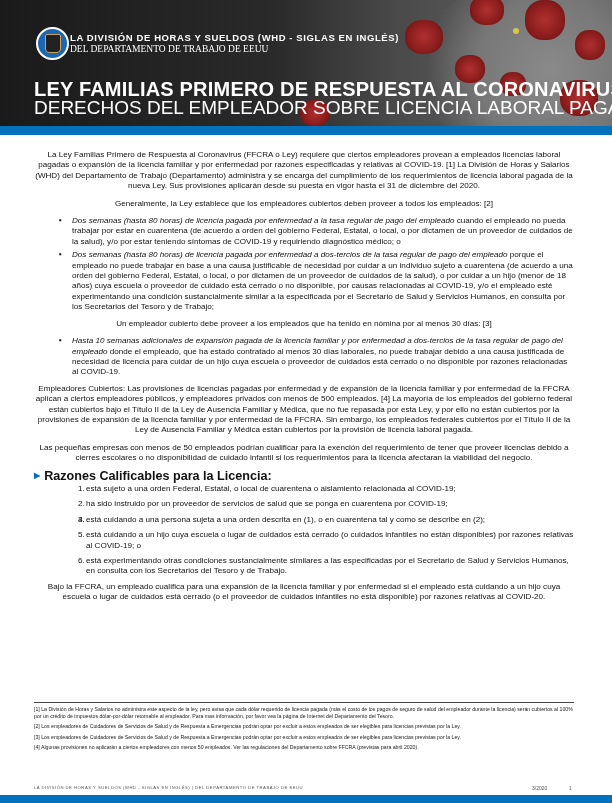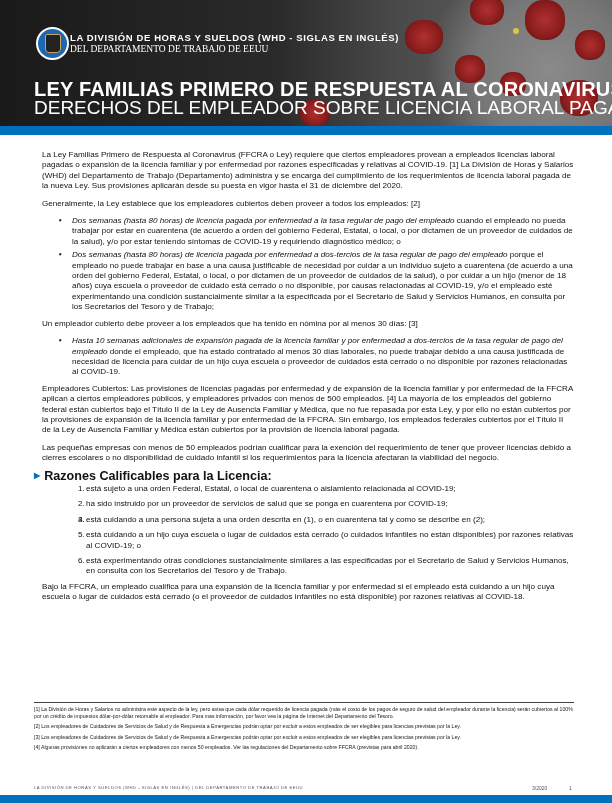--- a/index.html
+++ b/index.html
@@ -10,21 +10,21 @@
   .v1{left:420px;top:-30px;width:260px;height:200px;background:radial-gradient(circle at 50% 50%,#8a8a8a 0%,#777 45%,rgba(90,90,90,0.6) 70%,rgba(60,60,60,0) 75%);}
   .spike{position:absolute;border-radius:45%;background:radial-gradient(circle,#b03030 0%,#8a1c1c 60%,#5a1010 100%);}
   .seal{position:absolute;left:36px;top:27px;width:33px;height:33px;border-radius:50%;background:#1b67b2;border:2px solid #fff;box-sizing:border-box;display:flex;align-items:center;justify-content:center;}
   .seal-inner{width:14px;height:17px;background:#222;border-radius:2px 2px 4px 4px;border:1px solid #c8a060;}
   .agency1{position:absolute;left:70px;top:32px;font-size:9.5px;font-weight:bold;color:#fff;letter-spacing:0.6px;white-space:nowrap;}
   .agency2{position:absolute;left:70px;top:44px;font-size:9.5px;color:#fff;white-space:nowrap;font-family:Liberation Serif, serif;}
   .title1{position:absolute;left:34px;top:78px;font-size:20px;font-weight:bold;color:#fff;white-space:nowrap;letter-spacing:0.2px;}
   .title2{position:absolute;left:34px;top:97px;font-size:19px;color:#fff;white-space:nowrap;font-weight:normal;}
   .bluebar{position:absolute;left:0;top:126px;width:612px;height:9px;background:#0071bc;}
   .content{position:absolute;left:34px;top:150px;width:540px;font-size:8.1px;line-height:10.4px;}
-  p{margin:0 0 7px 8px;}
+  p{margin:0 0 7px 0;text-align:center;}
   ul{margin:0 0 6px 0;padding:0 0 0 38px;list-style:none;}
   ul li{position:relative;margin-bottom:3px;}
   ul li .bul{position:absolute;left:-13px;top:0;}
   em{font-style:italic;}
   .h2{font-size:12.6px;font-weight:bold;margin:6px 0 3px 0;display:flex;align-items:center;}
   .h2 .tri{color:#0071bc;font-size:8px;margin-right:4px;}
   ol{margin:0 0 4px 0;padding:0 0 0 44px;list-style:none;}
   ol li{position:relative;margin-bottom:5px;padding-left:8px;}
   ol li .num{position:absolute;left:0;top:0;}
   .fnrule{position:absolute;left:34px;top:702px;width:540px;border-top:1px solid #444;}
@@ -78,21 +78,21 @@
       <span>Razones Calificables para la Licencia:</span>
     </div>
   <ol>
     <li><span class="num">1.</span><span>está sujeto a una orden Federal, Estatal, o local de cuarentena o aislamiento relacionada al COVID-19;</span></li>
     <li><span class="num">2.</span><span>ha sido instruido por un proveedor de servicios de salud que se ponga en cuarentena por COVID-19;</span></li>
     <li><span class="num">3.</span></li>
     <li><span class="num">4.</span><span>está cuidando a una persona sujeta a una orden descrita en (1), o en cuarentena tal y como se describe en (2);</span></li>
     <li><span class="num">5.</span><span>está cuidando a un hijo cuya escuela o lugar de cuidados está cerrado (o cuidados infantiles no están disponibles) por razones relativas al COVID-19; o</span></li>
     <li><span class="num">6.</span><span>está experimentando otras condiciones sustancialmente similares a las especificadas por el Secretario de Salud y Servicios Humanos, en consulta con los Secretarios del Tesoro y de Trabajo.</span></li>
   </ol>
-  <p>Bajo la FFCRA, un empleado cualifica para una expansión de la licencia familiar y por enfermedad si el empleado está cuidando a un hijo cuya escuela o lugar de cuidados está cerrado (o el proveedor de cuidados infantiles no está disponible) por razones relativas al COVID-18.</p>
+  <p>Bajo la FFCRA, un empleado cualifica para una expansión de la licencia familiar y por enfermedad si el empleado está cuidando a un hijo cuya escuela o lugar de cuidados está cerrado (o el proveedor de cuidados infantiles no está disponible) por razones relativas al COVID-20.</p>
 </div>
 
 <div class="fnrule"></div>
 <div class="footnotes">
   <div>[1] La División de Horas y Salarios no administra este aspecto de la ley, pero avisa que cada dólar requerido de licencia pagada (más el costo de los pagos de seguro de salud del empleador durante la licencia) serán cubiertos al 100% por un crédito de impuestos dólar-por-dólar retornable al empleador. Para mas información, por favor vea la página de Internet del Departamento del Tesoro.</div>
   <div>[2] Los empleadores de Cuidadores de Servicios de Salud y de Respuesta a Emergencias podrán optar por excluir a estos empleados de ser elegibles para licencias previstas por la Ley.</div>
   <div>[3] Los empleadores de Cuidadores de Servicios de Salud y de Respuesta a Emergencias podrán optar por excluir a estos empleados de ser elegibles para licencias previstas por la Ley.</div>
   <div>[4] Algunas provisiones no aplicarán a ciertos empleadores con menos 50 empleados. Ver las regulaciones del Departamento sobre FFCRA (previstas para abril 2020).</div>
 </div>
 

